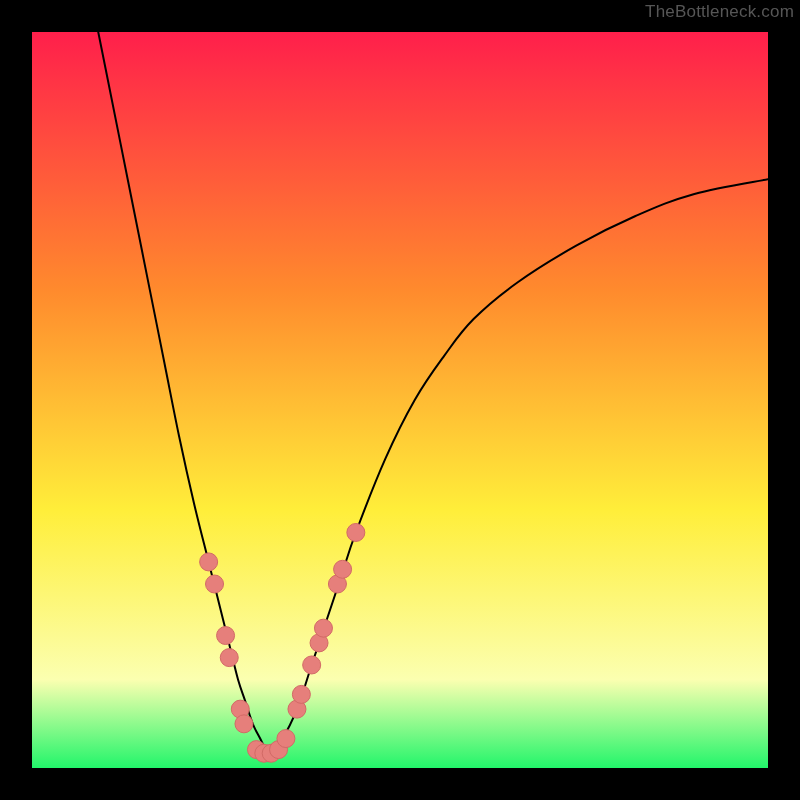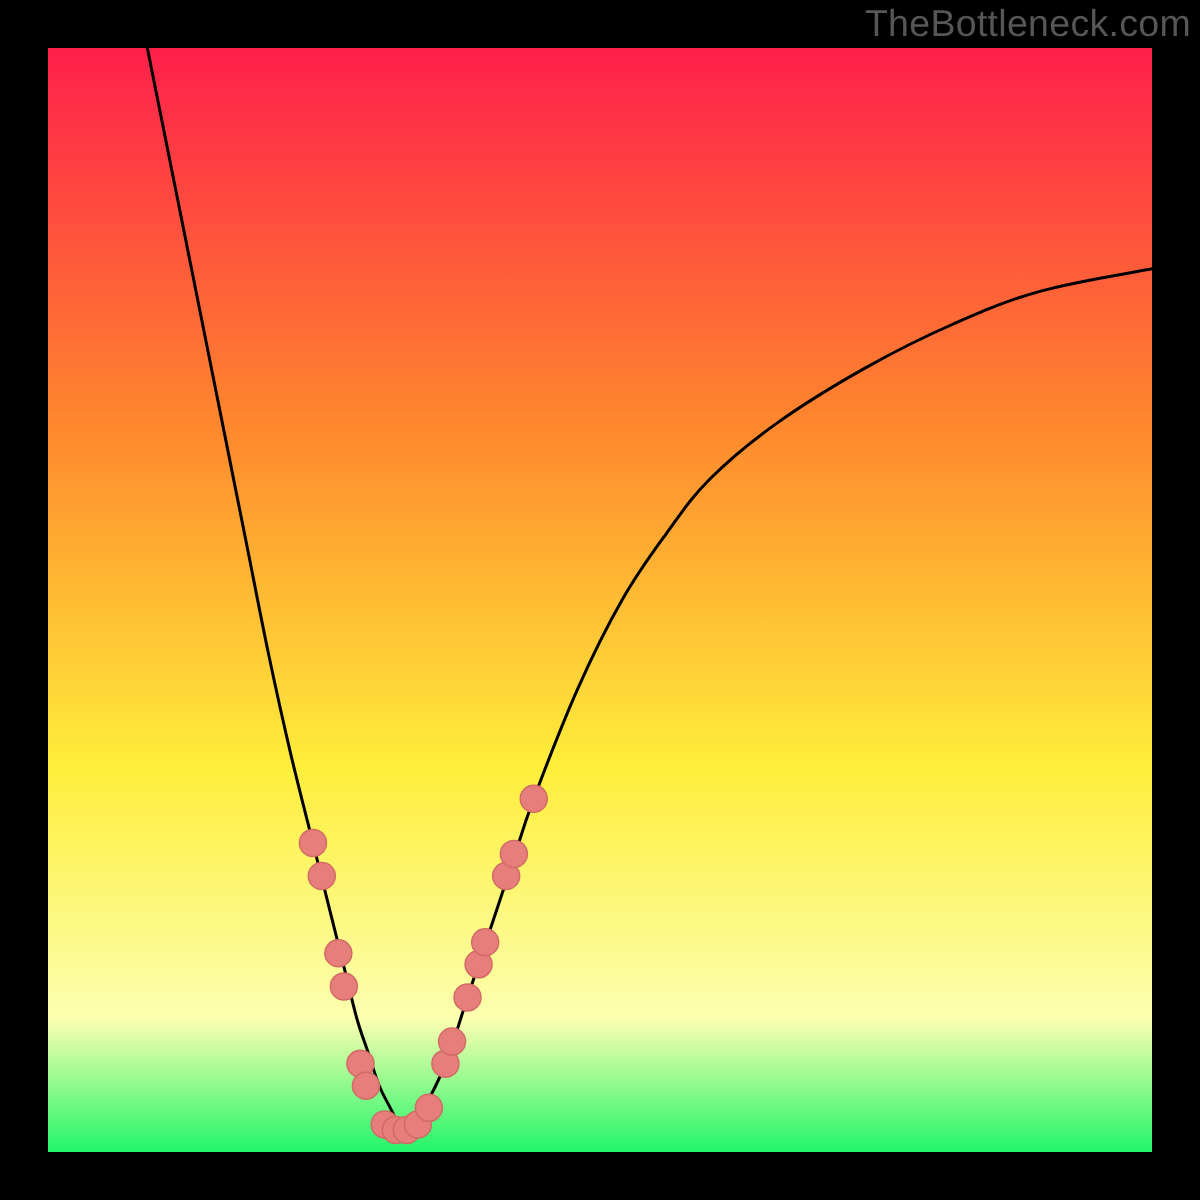--- a/index.html
+++ b/index.html
@@ -24,21 +24,21 @@
     left: 32px;
     top: 32px;
     width: 736px;
     height: 736px;
     overflow: hidden;
   }
   .watermark {
     position: absolute;
     top: 2px;
     right: 6px;
-    font-size: 25px;
+    font-size: 17px;
     font-weight: 400;
     color: #565656;
     letter-spacing: 0.2px;
     z-index: 10;
   }
 </style>
 </head>
 <body>
 
 <div class="frame">

